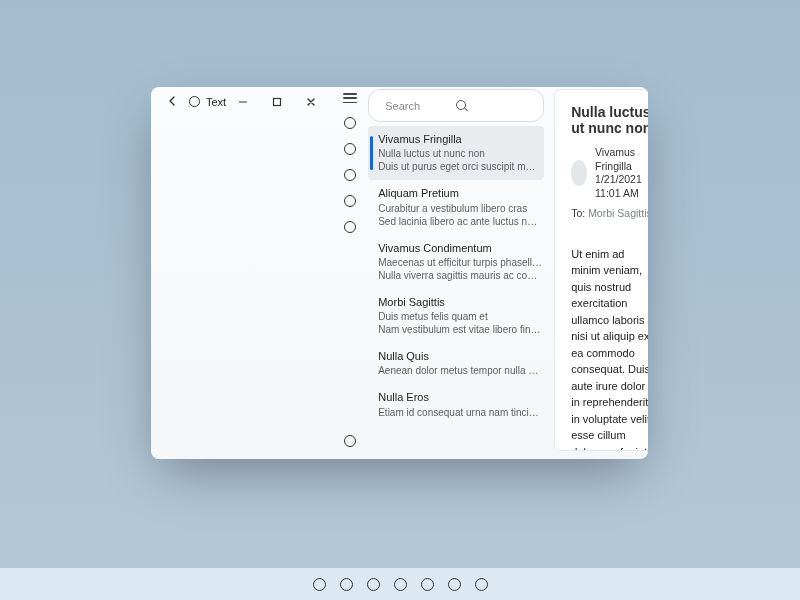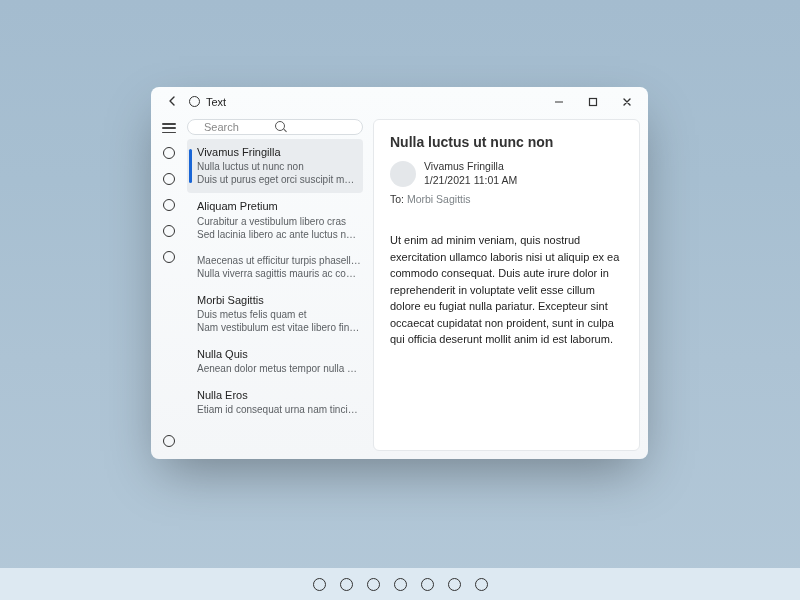--- a/index.html
+++ b/index.html
@@ -10,21 +10,21 @@
     overflow: hidden;
     position: relative;
   }
   .window {
     position: absolute;
     left: 151px; top: 87px;
     width: 497px; height: 372px;
     background: linear-gradient(180deg, #fafcfd, #f4f6f8);
     border-radius: 8px;
     box-shadow: 0 20px 50px -10px rgba(0,0,0,0.35);
-    display: flex; flex-direction: column;
+    display: flex; flex-direction: row;
     overflow: hidden;
   }
   .titlebar {
     height: 30px;
     display: flex; align-items: center;
     padding: 0 4px 0 10px;
     font-size: 11px; color: #222;
   }
   .titlebar .back { font-size: 12px; padding: 4px 6px; cursor: default; }
   .titlebar .app-icon { margin-left: 4px; }
@@ -43,21 +43,21 @@
   .hamburger span { height: 1.5px; background: #444; border-radius: 1px; }
   .circ { width: 12px; height: 12px; border: 1.7px solid #333; border-radius: 50%; }
   .nav .circ + .circ { }
   .nav-bottom { margin-top: auto; margin-bottom: 12px; }
   .list-pane {
     width: 182px;
     display: flex; flex-direction: column;
     padding-top: 2px;
   }
   .search {
-    height: 16px; margin: 0 6px 4px 0;
+    height: 33px; margin: 0 6px 4px 0;
     border: 1px solid #d8dde1;
     border-radius: 12px;
     background: #fff;
     display: flex; align-items: center;
     padding: 0 16px;
     font-size: 11px; color: #888;
   }
   .search span { flex: 1; }
   .mag { width: 12px; height: 12px; position: relative; }
   .mag::before { content:""; position:absolute; width:8px; height:8px; border:1.4px solid #555; border-radius:50%; }
@@ -149,20 +149,21 @@
           <div class="sender">Vivamus Fringilla</div>
           <div class="sub">Nulla luctus ut nunc non</div>
           <div class="prev">Duis ut purus eget orci suscipit malesuada</div>
         </div>
         <div class="mail-item">
           <div class="sender">Aliquam Pretium</div>
           <div class="sub">Curabitur a vestibulum libero cras</div>
           <div class="prev">Sed lacinia libero ac ante luctus nec interdum</div>
         </div>
         <div class="mail-item">
+          <div class="sender">Vivamus Condimentum</div>
           <div class="sub">Maecenas ut efficitur turpis phasellus</div>
           <div class="prev">Nulla viverra sagittis mauris ac convallis</div>
         </div>
         <div class="mail-item">
           <div class="sender">Morbi Sagittis</div>
           <div class="sub">Duis metus felis quam et</div>
           <div class="prev">Nam vestibulum est vitae libero finibus et</div>
         </div>
         <div class="mail-item">
           <div class="sender">Nulla Quis</div>

